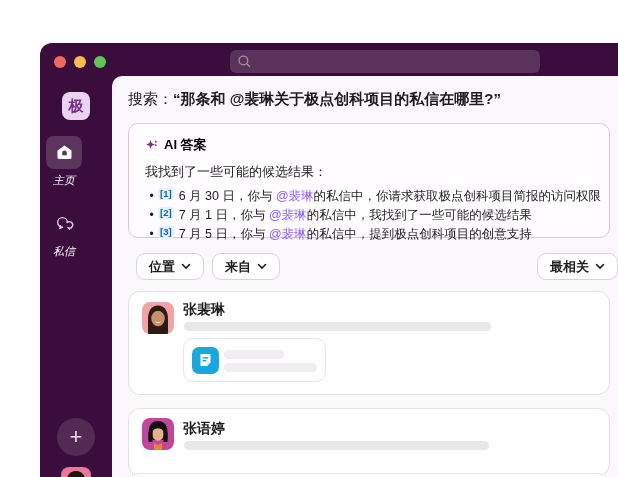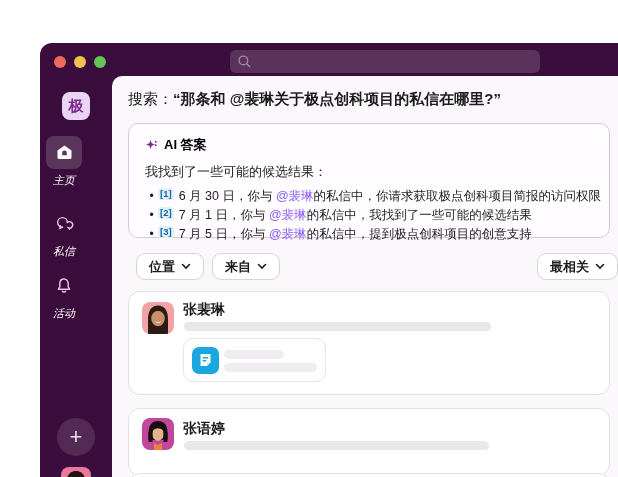--- a/index.html
+++ b/index.html
@@ -144,29 +144,20 @@
         <div class="nav-btn">
           <svg width="19" height="19" viewBox="0 0 19 19" fill="none" stroke="#dccadd" stroke-width="1.4" stroke-linecap="round">
             <path d="M7.5 13.2 A4.8 4.8 0 1 1 12.3 8.4"></path>
             <path d="M7.5 13.2 L4.9 14.4 L5.4 11.8"></path>
             <path d="M12.3 8.6 A3.2 3.2 0 1 1 13.5 14.0 L14.6 15.3"></path>
           </svg>
         </div>
         <span class="nav-label">私信</span>
       </div>
 
-      <div class="nav-item nav-activity">
-        <div class="nav-btn">
-          <svg width="18" height="18" viewBox="0 0 16 16" fill="none" stroke="#dccadd" stroke-width="1.3" stroke-linecap="round" stroke-linejoin="round">
-            <path d="M8 1.8 C5.7 1.8 4.3 3.6 4.3 5.9 L4.3 8.6 L3 10.9 L13 10.9 L11.7 8.6 L11.7 5.9 C11.7 3.6 10.3 1.8 8 1.8 Z"></path>
-            <path d="M6.6 12.6 C6.9 13.5 9.1 13.5 9.4 12.6"></path>
-          </svg>
-        </div>
-        <span class="nav-label">活动</span>
-      </div>
 
       <div class="add-btn">+</div>
 
       <div class="user-avatar">
         <svg width="30" height="30" viewBox="0 0 30 30">
           <rect width="30" height="30" fill="#e8799d"></rect>
           <path d="M15 4 C8 4 5 10 5 18 L5 30 L25 30 L25 18 C25 10 22 4 15 4 Z" fill="#241311"></path>
           <ellipse cx="15" cy="17" rx="6" ry="7" fill="#c98f68"></ellipse>
           <path d="M8.5 13 Q15 5.5 21.5 13 L21.5 9.5 Q15 3.5 8.5 9.5 Z" fill="#241311"></path>
         </svg>

